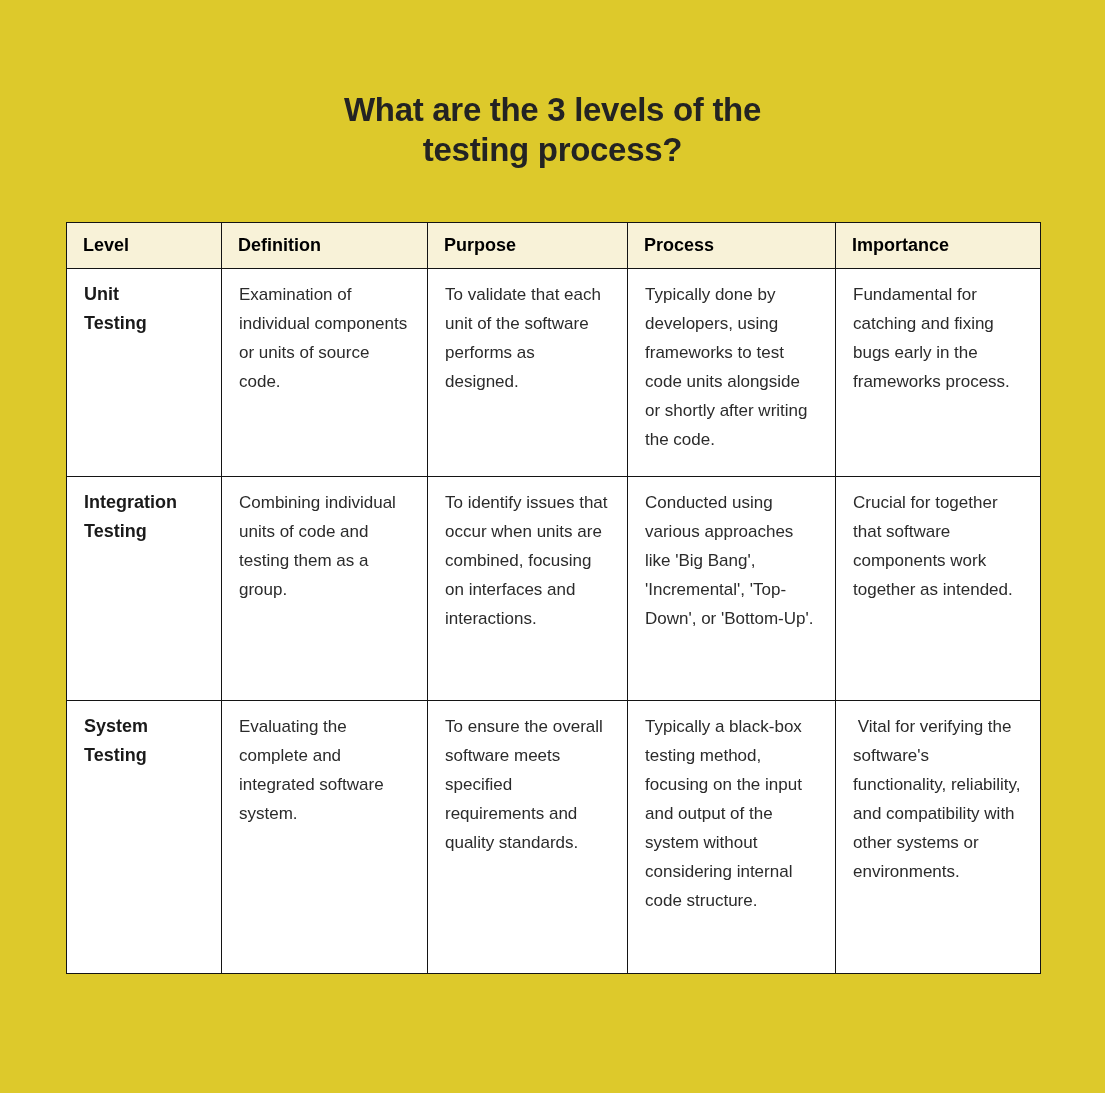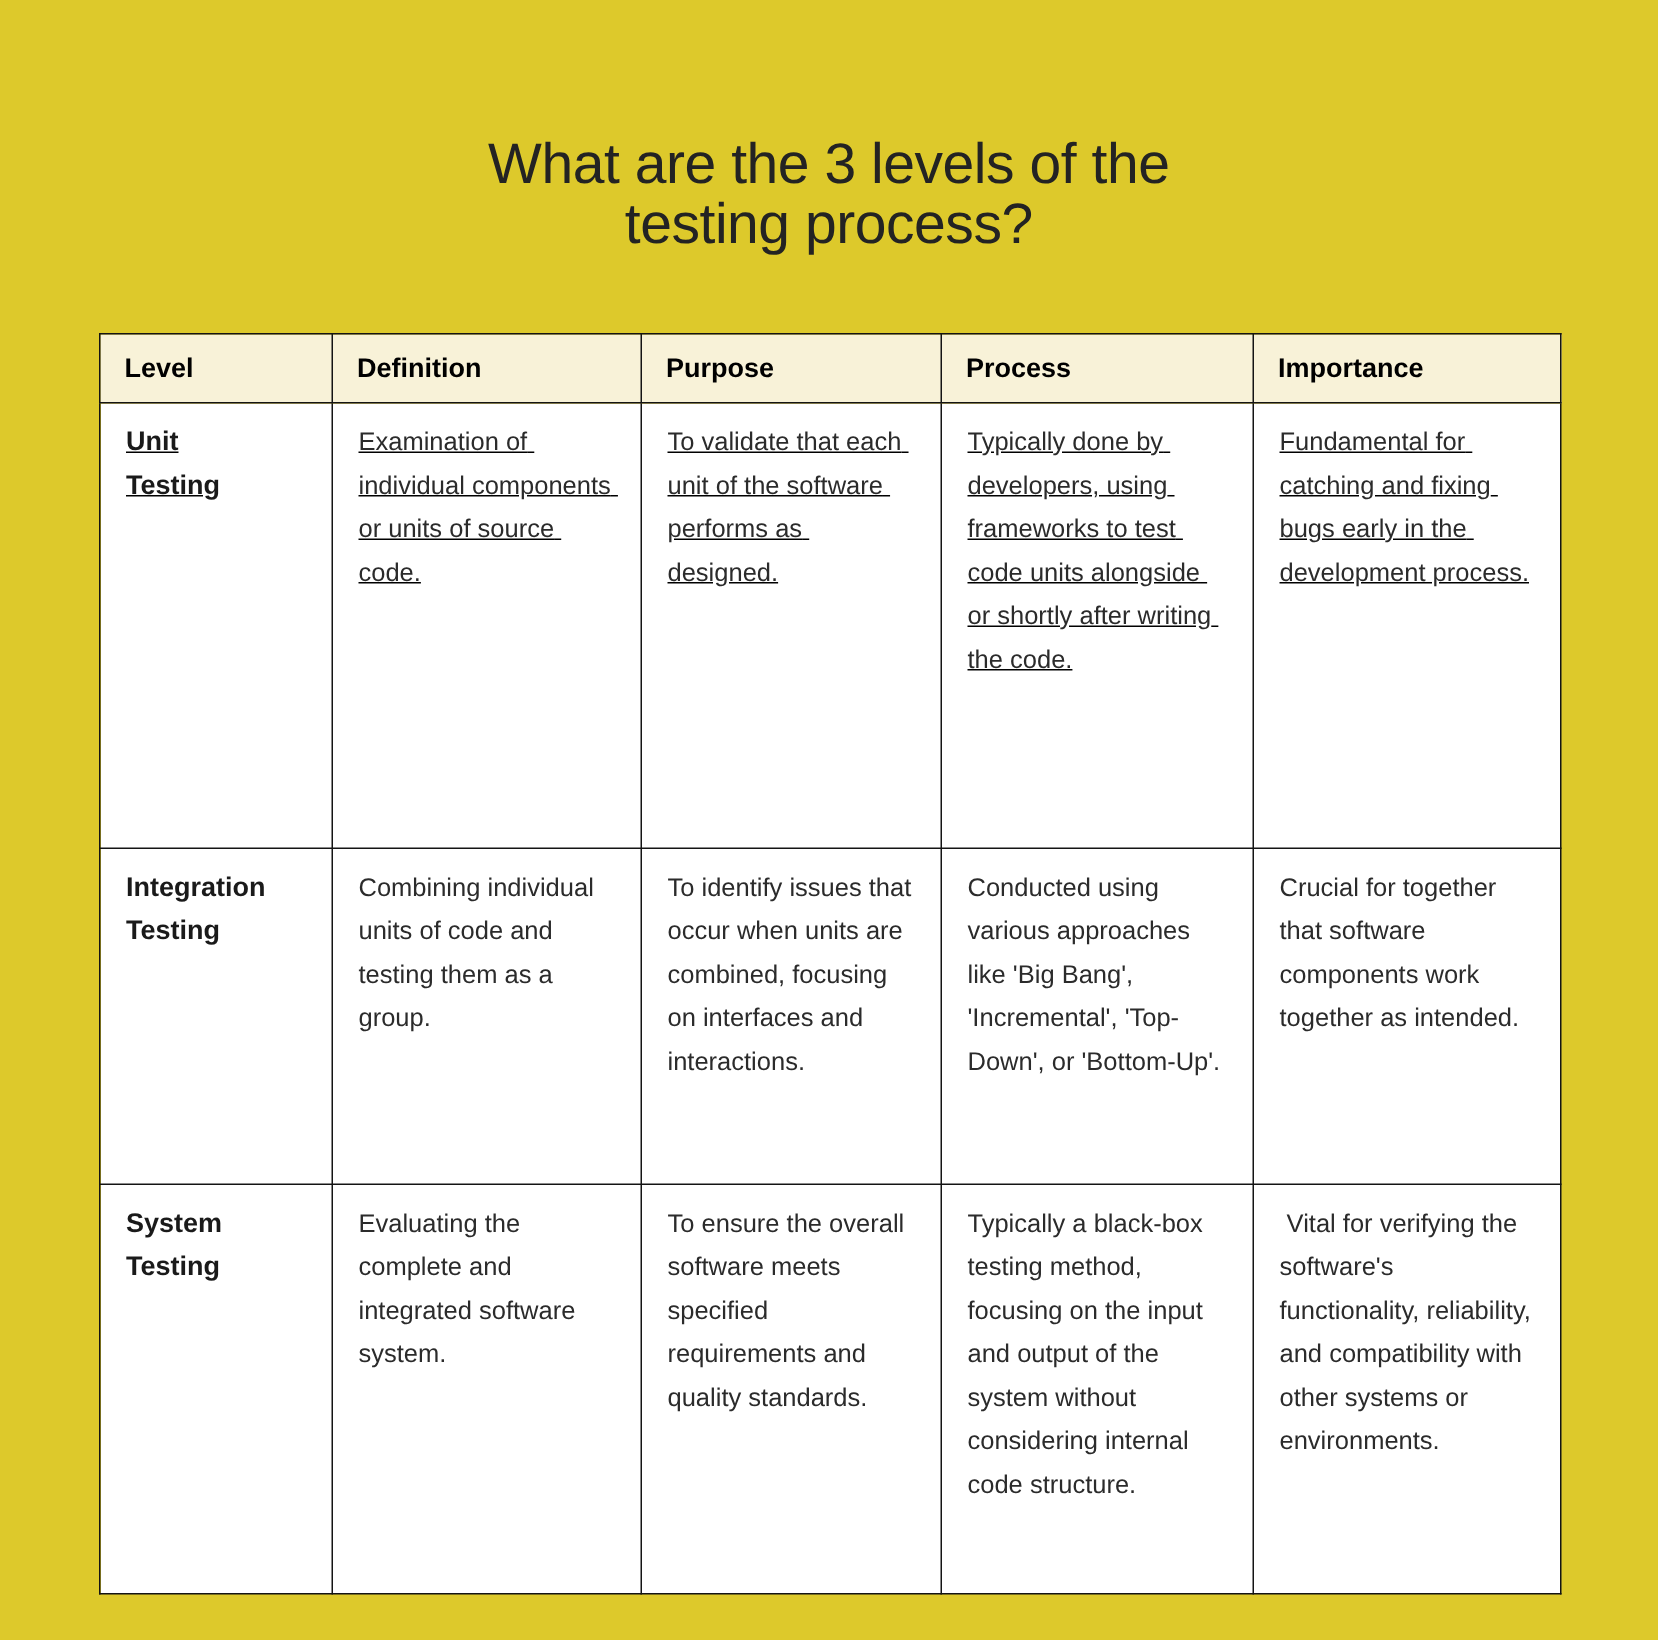--- a/index.html
+++ b/index.html
@@ -15,22 +15,22 @@
   }
   .page {
     position: relative;
     width: 1105px;
     height: 1093px;
   }
   .title {
     padding-top: 90px;
     margin: 0 auto;
     text-align: center;
-    font-size: 38px;
-    font-weight: 400;
+    font-size: 33px;
+    font-weight: 700;
     line-height: 40px;
     color: #232323;
     letter-spacing: -0.3px;
     white-space: pre-line;
   }
   .table-wrap {
     position: absolute;
     left: 66px;
     top: 222px;
   }
@@ -62,21 +62,21 @@
     color: #2b2b2b;
     padding: 11px 16px 0 17px;
     white-space: pre-wrap;
     overflow: hidden;
   }
   table.levels td.level-cell {
     font-weight: 700;
     font-size: 18px;
     color: #1a1a1a;
   }
-  tr.row-1 { height: 297px; text-decoration: underline; }
+  tr.row-1 { height: 208px; }
   tr.row-2 { height: 224px; }
   tr.row-3 { height: 273px; }
   .col-level { width: 155px; }
   .col-definition { width: 206px; }
   .col-purpose { width: 200px; }
   .col-process { width: 208px; margin-top: 32px; }
   .col-importance { width: 205px; }
 </style>
 </head>
 <body>
@@ -96,21 +96,21 @@
           <th class="col-importance">Importance</th>
         </tr>
       </thead>
       <tbody>
         <tr class="row-1">
           <td class="level-cell">Unit
 Testing</td>
           <td>Examination of individual components or units of source code.</td>
           <td>To validate that each unit of the software performs as designed.</td>
           <td>Typically done by developers, using frameworks to test code units alongside or shortly after writing the code.</td>
-          <td>Fundamental for catching and fixing bugs early in the development process.</td>
+          <td>Fundamental for catching and fixing bugs early in the frameworks process.</td>
         </tr>
         <tr class="row-2">
           <td class="level-cell">Integration
 Testing</td>
           <td>Combining individual units of code and testing them as a group.</td>
           <td>To identify issues that occur when units are combined, focusing on interfaces and interactions.</td>
           <td>Conducted using various approaches like 'Big Bang', 'Incremental', 'Top-Down', or 'Bottom-Up'.</td>
           <td>Crucial for together that software components work together as intended.</td>
         </tr>
         <tr class="row-3">

